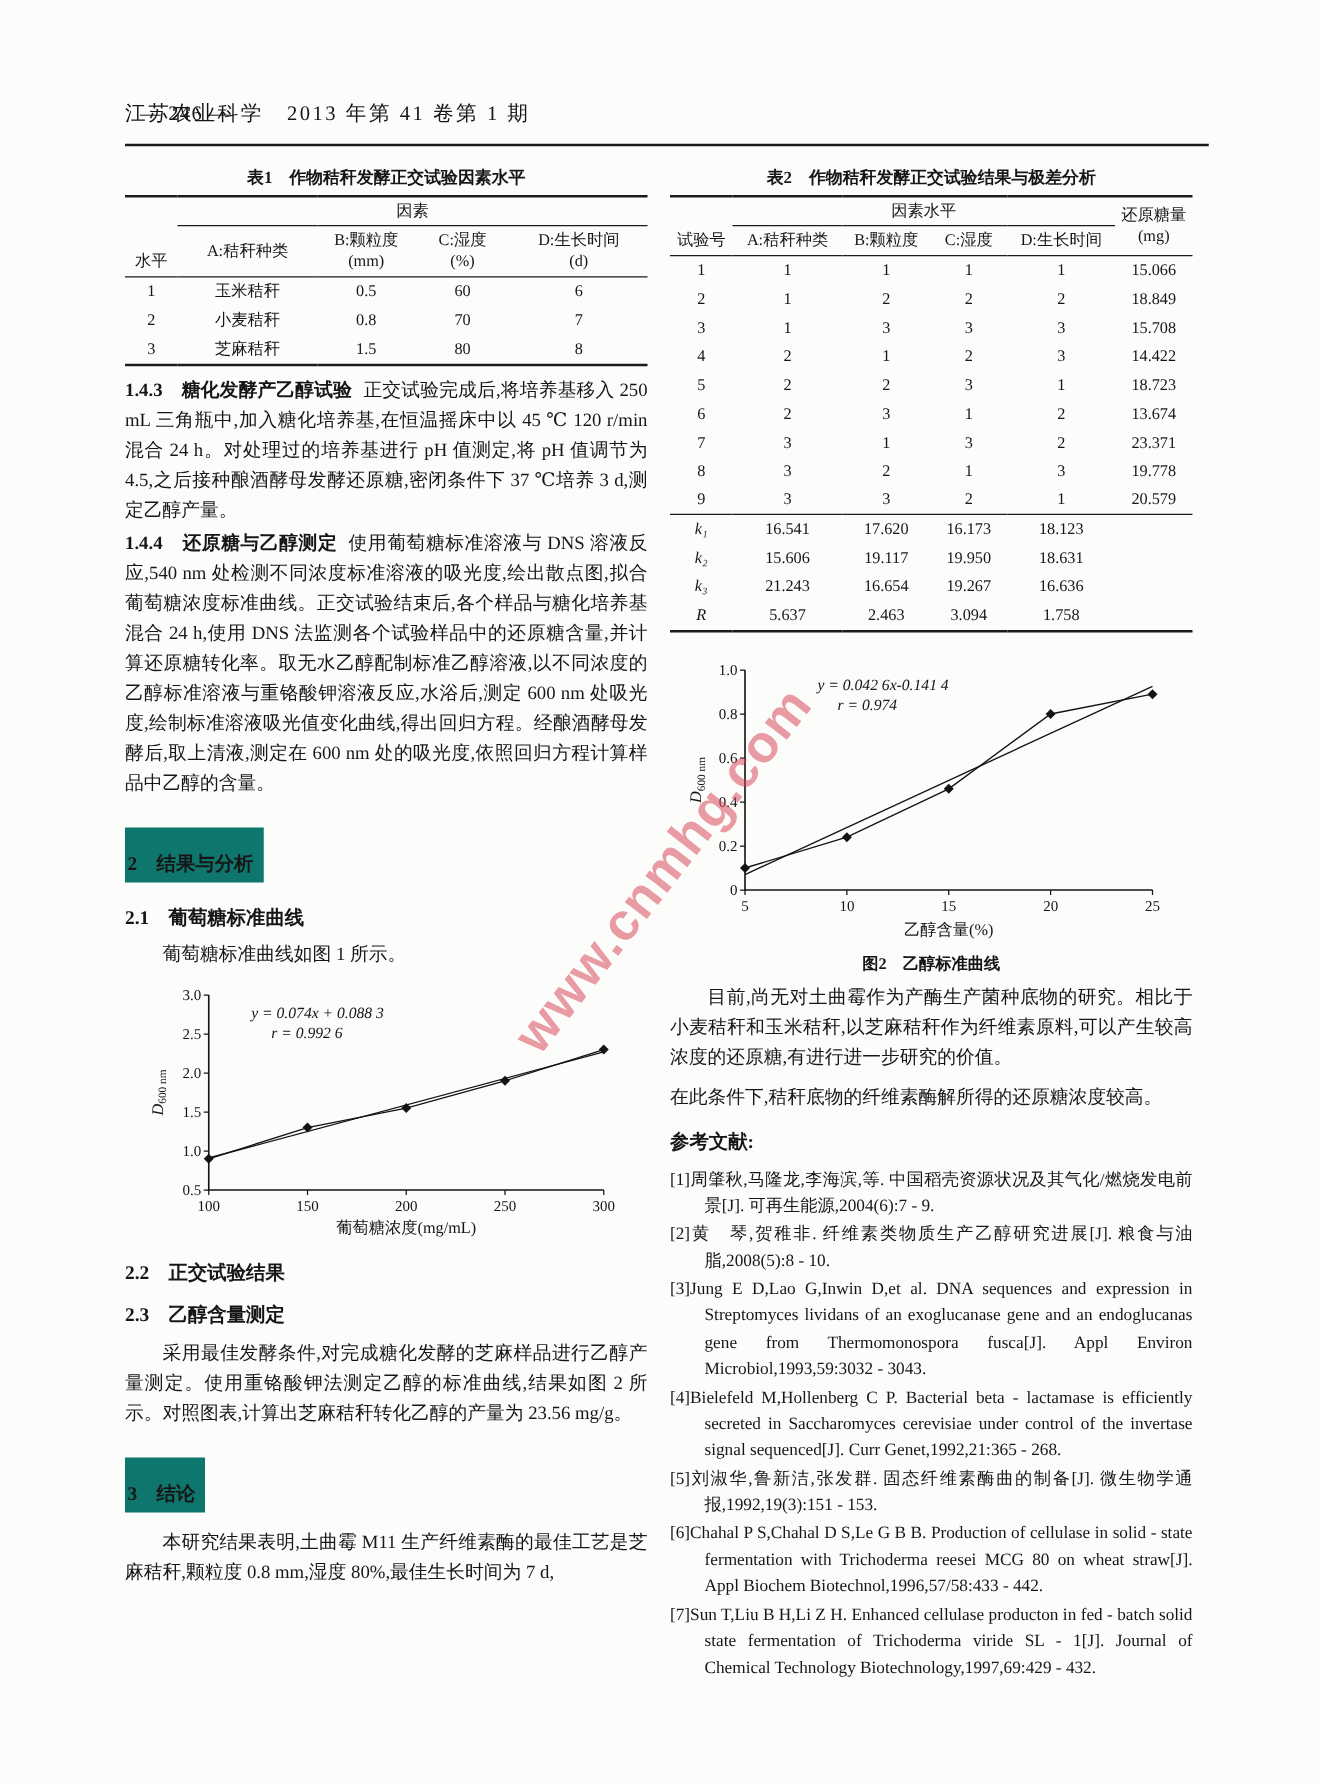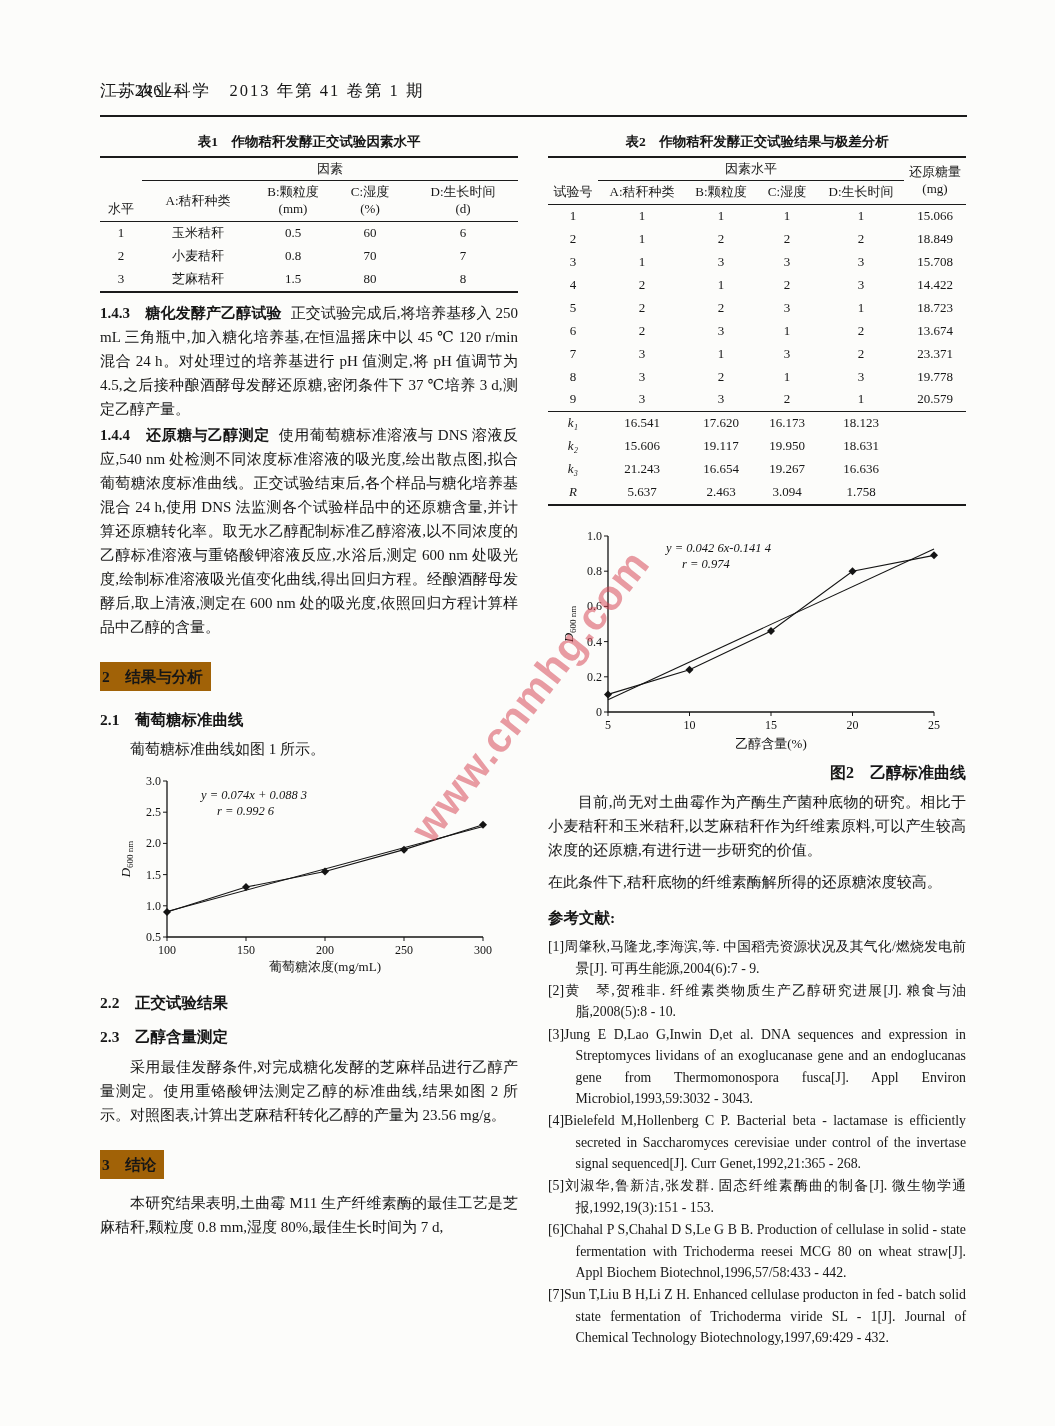--- a/index.html
+++ b/index.html
@@ -8,43 +8,43 @@
     background:#fcfcfa;color:#161616;
     font-family:"Liberation Serif","DejaVu Serif",serif;
   }
   .page{padding:80px 88px 0 100px;position:relative}
   
   .hdr{position:relative;height:26px;font-size:16.5px}
   .hdr .pageno{position:absolute;left:12px;top:1px;letter-spacing:1px}
   .hdr .journal{display:block;text-align:left;letter-spacing:2px}
   .rule{border-top:2px solid #1b1b1b;margin:9px 0 14px}
   
-  .cols{display:flex;gap:30px}
+  .cols{display:flex;gap:18px}
   .col{width:418px;font-size:15px;line-height:1.6;text-align:justify}
   p{margin:0}
   .para{margin:0 0 2px}
   .indent{text-indent:2em}
   b.runin{font-weight:bold;margin-right:9px}
   .sec-h{font-weight:bold;font-size:15.5px;margin:9px 0 5px}
-  .sec-h.major{margin:13px 0 8px;background:#a16207;display:inline-block;padding:3px 8px 1px 2px}
+  .sec-h.major{margin:13px 0 8px;background:#0f766e;display:inline-block;padding:18px 8px 1px 2px}
   .majwrap{margin:10px 0 4px}
   
   .tbl-caption{text-align:center;font-weight:bold;font-size:13.5px;margin:2px 0 5px;line-height:1.3}
   table.tbl{width:100%;border-collapse:collapse;border-top:2px solid #1b1b1b;border-bottom:2px solid #1b1b1b;font-size:13px;line-height:1.3;text-align:center}
   .tbl th,.tbl td{font-weight:normal;padding:3px 1px;white-space:pre-line;vertical-align:middle}
   .tbl th.group{border-bottom:1px solid #1b1b1b}
   .tbl th.corner{border-bottom:1px solid #1b1b1b;vertical-align:bottom}
   .tbl tr.subhead th{border-bottom:1px solid #1b1b1b}
   .tbl th.lastcol{border-bottom:1px solid #1b1b1b}
   .tbl tbody.stats tr:nth-of-type(1) td{border-top:1px solid #1b1b1b}
   .tbl tbody.stats td:first-child{font-style:italic}
   
   .fig{margin:8px 0 4px;text-align:center}
   .fig svg{display:inline-block}
-  .fig-caption{text-align:right;font-weight:bold;font-size:16px;margin-top:1px}
+  .fig-caption{text-align:center;font-weight:bold;font-size:13px;margin-top:1px}
   
   .refs-h{font-weight:bold;font-size:15.5px;margin:12px 0 6px}
   .refs{font-size:13.8px;line-height:1.55}
   .ref{padding-left:2em;text-indent:-2em;text-align:justify;margin-bottom:1px}
   
   .wm{
     position:absolute;left:352px;top:672px;z-index:6;pointer-events:none;
     font-family:"Liberation Sans","DejaVu Sans",sans-serif;
     font-size:42px;font-weight:bold;letter-spacing:1px;
     color:rgba(213,66,80,0.52);

